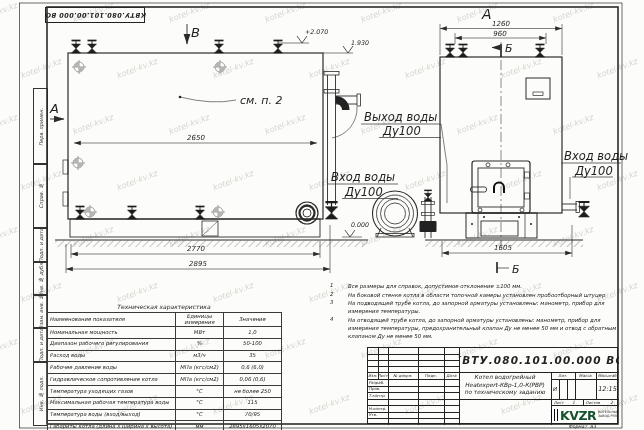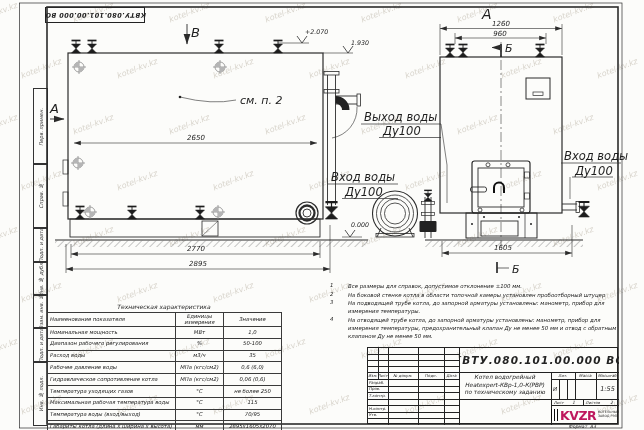--- a/index.html
+++ b/index.html
@@ -35,21 +35,21 @@
   #tb{position:absolute;left:367px;top:347px;width:251px;height:77px;border:1.3px solid #222;box-sizing:border-box;z-index:2;}
   #tb .hl{position:absolute;height:0.8px;background:#222;}
   #tb .vl{position:absolute;width:0.8px;background:#222;}
   #tb .cell{position:absolute;display:flex;align-items:center;justify-content:center;
       font-style:italic;color:#222;overflow:hidden;white-space:nowrap;}
   #tb .lbl{font-size:3.9px;}
   #docnum-cell{font-size:10.5px;font-weight:600;letter-spacing:1.1px;}
   #name-cell{flex-direction:column;font-size:5.8px;line-height:1.35;}
   #logo-cell{gap:2px;}
   .stripes{width:9px;height:12px;background:repeating-linear-gradient(90deg,#0a0a0a 0 1.4px,#fff 1.4px 2.8px);}
-  .logotxt{font-weight:800;font-style:normal;font-size:12.5px;letter-spacing:-0.5px;color:#be185d;}
+  .logotxt{font-weight:800;font-style:normal;font-size:12.5px;letter-spacing:-0.5px;color:#14532d;}
   .logosub{font-size:3.2px;font-style:normal;line-height:1.2;color:#222;text-align:left;}
   #format{position:absolute;left:545px;top:424px;width:75px;text-align:center;font-size:4.6px;z-index:2;}
 </style>
 </head>
 <body>
 
 <div id="sheet">
   <div id="wmlayer">
       <span class="wm" style="left: -24px; top: 8px;">kotel-kv.kz</span>
       <span class="wm" style="left: 72px; top: 8px;">kotel-kv.kz</span>
@@ -483,21 +483,21 @@
     <div class="cell" id="name-cell" style="left:91px;top:24px;width:92px;height:27px;">
       <span>Котел водогрейный</span>
       <span>Heatexpert-КВр-1,0-К(РВР)</span>
       <span>по техническому заданию</span>
     </div>
 
     <div class="cell lbl" style="left:183px;top:24px;width:24px;height:7px;">Лит.</div>
     <div class="cell lbl" style="left:207px;top:24px;width:21px;height:7px;">Масса</div>
     <div class="cell lbl" style="left:228px;top:24px;width:23px;height:7px;">Масштаб</div>
     <div class="cell" style="left:183px;top:31px;width:8px;height:20px;font-size:5.5px;">И</div>
-    <div class="cell" style="left:228px;top:31px;width:23px;height:20px;font-size:6.5px;">1:55</div>
+    <div class="cell" style="left:228px;top:31px;width:23px;height:20px;font-size:6.5px;">12:15</div>
 
     <div class="cell lbl" style="left:184px;top:51px;width:14px;height:6px;">Лист</div>
     <div class="cell" style="left:200px;top:51px;width:12px;height:6px;font-size:4.5px;">1</div>
     <div class="cell lbl" style="left:216px;top:51px;width:18px;height:6px;">Листов</div>
     <div class="cell" style="left:238px;top:51px;width:12px;height:6px;font-size:4.5px;">2</div>
 
     <div class="cell" id="logo-cell" style="left:183px;top:57px;width:68px;height:20px;">
       <div class="stripes"></div>
       <span class="logotxt">KVZR</span>
       <span class="logosub">

